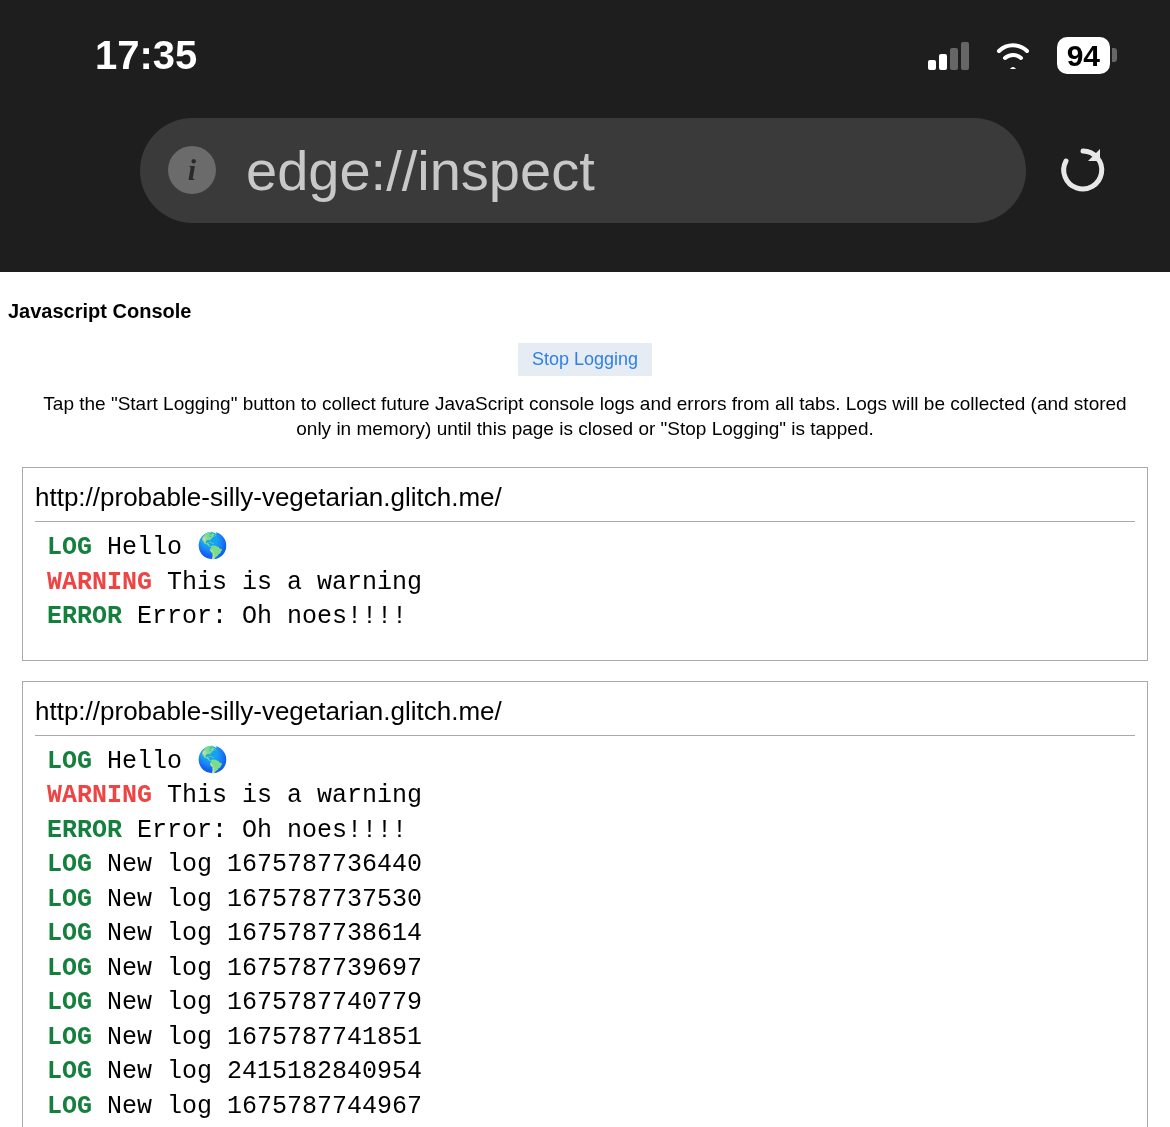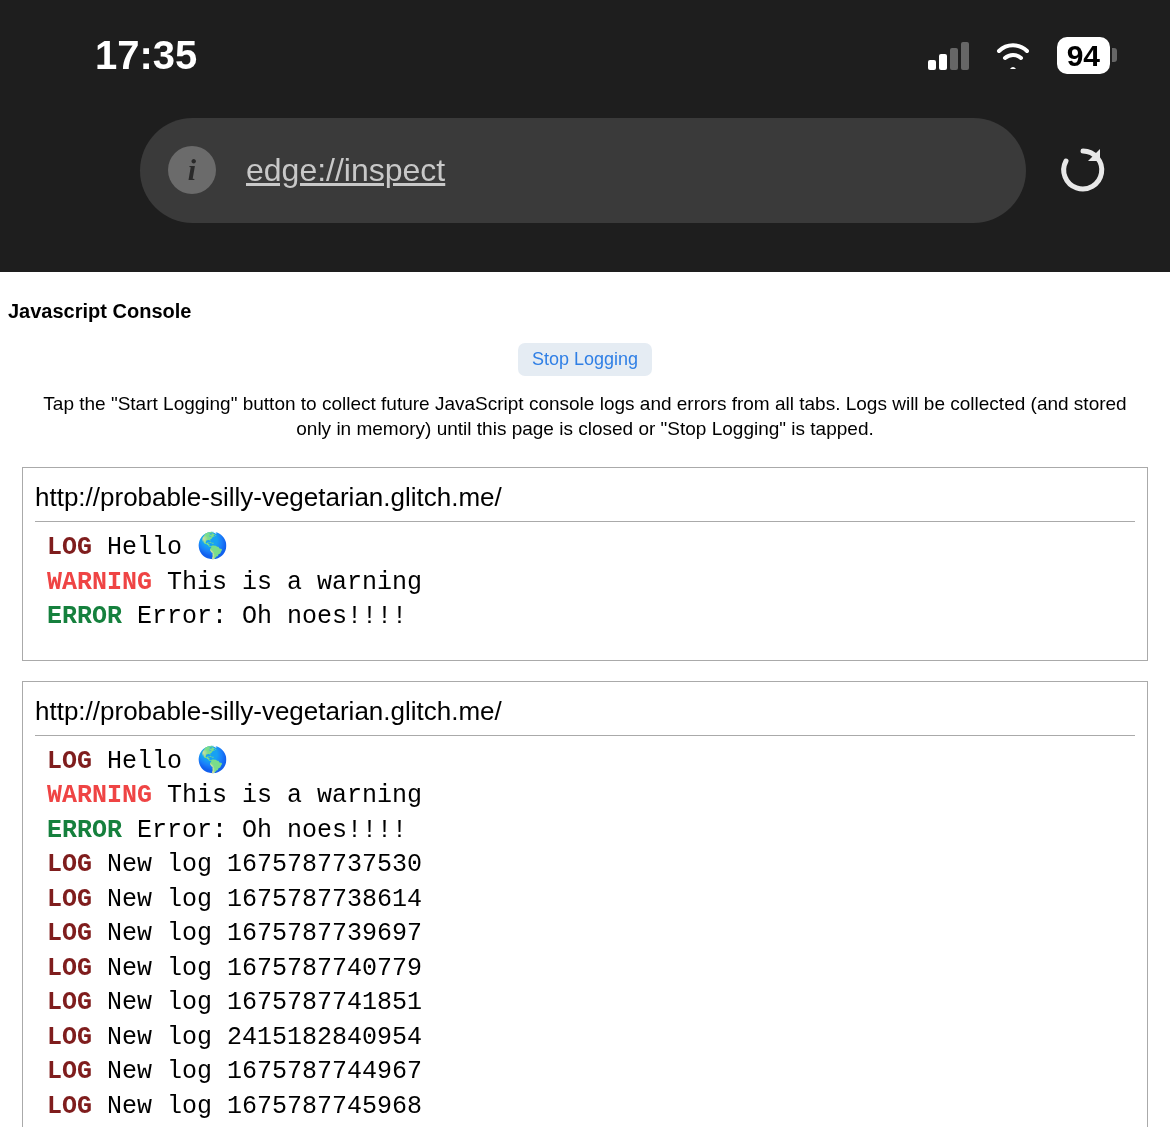--- a/index.html
+++ b/index.html
@@ -97,23 +97,22 @@
       align-items: center;
       justify-content: center;
       color: #2a2a2a;
       font-family: Georgia, 'Times New Roman', serif;
       font-style: italic;
       font-weight: 700;
       font-size: 30px;
     }
     .addr-text {
       color: #c8c8c8;
-      font-size: 32px;
+      font-size: 56px;
       font-weight: 400;
-      text-decoration: underline;
     }
     .reload-btn svg { display: block; }
 
     
     .page {
       padding: 18px 8px 20px 8px;
     }
     .page-title {
       font-size: 20px;
       font-weight: 700;
@@ -122,21 +121,21 @@
     .stop-btn-wrap {
       text-align: center;
       margin: 14px 0 16px 0;
     }
     .stop-btn {
       display: inline-block;
       background: #e5ecf3;
       color: #2f7fe5;
       font-size: 18px;
       padding: 6px 14px;
-      border-radius: 7px;
+      border-radius: 0;
       border: none;
       cursor: pointer;
       font-family: inherit;
     }
     .instructions {
       text-align: center;
       font-size: 19px;
       line-height: 1.3;
       color: #000;
       padding: 0 30px;
@@ -161,21 +160,21 @@
     .log-entry {
       font-family: 'Courier New', Courier, monospace;
       font-size: 25px;
       line-height: 1.3;
       white-space: pre;
       margin: 2px 0;
     }
     .log-level {
       font-weight: 800;
     }
-    .lvl-log { color: #7f1d1d; }
+    .lvl-log { color: #15803d; }
     .lvl-warning { color: #ef4444; }
     .lvl-error { color: #15803d; }
   </style>
 </head>
 <body>
 
 <div class="status-area">
   <div class="status-bar">
     <div>17:35</div>
     <div class="status-right">
@@ -227,20 +226,21 @@
           <div class="log-entry"><span class="log-level lvl-warning">WARNING</span><span> This is a warning</span></div>
           <div class="log-entry"><span class="log-level lvl-error">ERROR</span><span> Error: Oh noes!!!!</span></div>
         </div>
       </div>
       <div class="log-panel">
         <div class="log-source">http://probable-silly-vegetarian.glitch.me/</div>
         <div class="log-entries">
           <div class="log-entry"><span class="log-level lvl-log">LOG</span><span> Hello 🌎</span></div>
           <div class="log-entry"><span class="log-level lvl-warning">WARNING</span><span> This is a warning</span></div>
           <div class="log-entry"><span class="log-level lvl-error">ERROR</span><span> Error: Oh noes!!!!</span></div>
+          <div class="log-entry"><span class="log-level lvl-log">LOG</span><span> New log 1675787736440</span></div>
           <div class="log-entry"><span class="log-level lvl-log">LOG</span><span> New log 1675787737530</span></div>
           <div class="log-entry"><span class="log-level lvl-log">LOG</span><span> New log 1675787738614</span></div>
           <div class="log-entry"><span class="log-level lvl-log">LOG</span><span> New log 1675787739697</span></div>
           <div class="log-entry"><span class="log-level lvl-log">LOG</span><span> New log 1675787740779</span></div>
           <div class="log-entry"><span class="log-level lvl-log">LOG</span><span> New log 1675787741851</span></div>
           <div class="log-entry"><span class="log-level lvl-log">LOG</span><span> New log 2415182840954</span></div>
           <div class="log-entry"><span class="log-level lvl-log">LOG</span><span> New log 1675787744967</span></div>
           <div class="log-entry"><span class="log-level lvl-log">LOG</span><span> New log 1675787745968</span></div>
         </div>
       </div>

